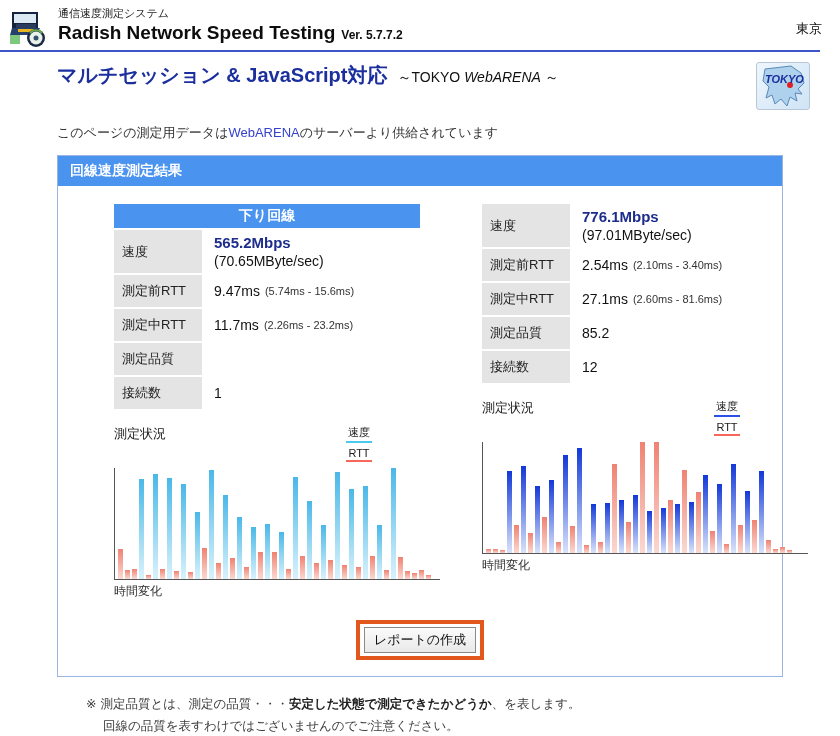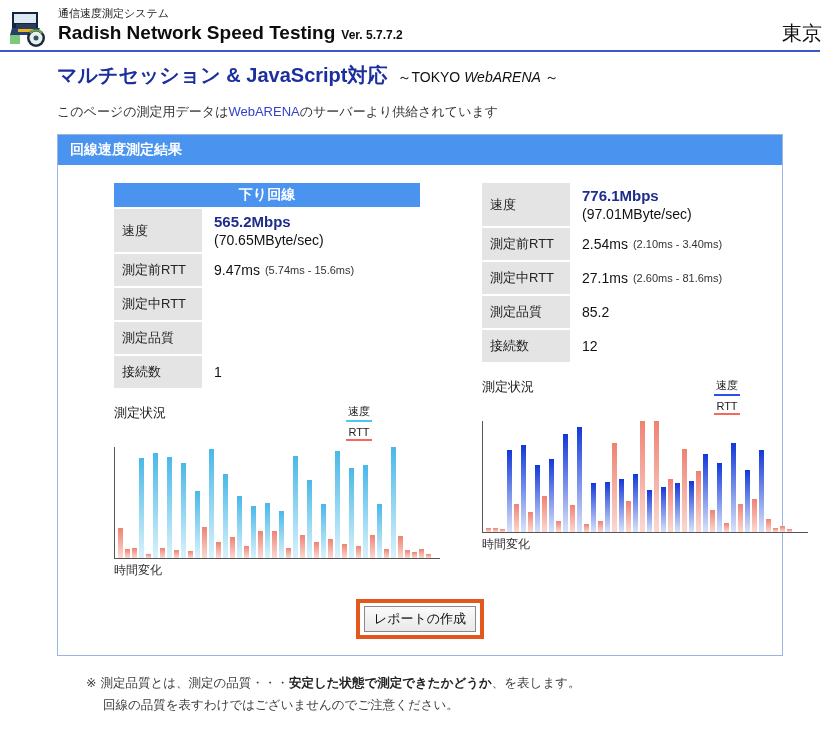--- a/index.html
+++ b/index.html
@@ -8,21 +8,21 @@
     font-family:"Liberation Sans","DejaVu Sans",sans-serif;
     color:#222; overflow:hidden;
   }
   
   .top-header { display:flex; align-items:flex-start; padding:6px 18px 0 10px; }
   .logo { width:42px; height:40px; flex:0 0 auto; margin-top:2px; }
   .title-block { margin-left:6px; flex:1; }
   .sys-label { font-size:11px; color:#1a1a1a; }
   .main-title { font-size:19px; font-weight:bold; color:#0d0d0d; margin-top:1px; }
   .main-title .ver { font-size:12px; margin-left:6px; }
-  .region { font-size:20px; color:#111; margin-top:14px; }
+  .region { font-size:13px; color:#111; margin-top:14px; }
   .header-rule { border-bottom:2px solid #3c55c8; margin:2px 20px 0 0; }
 
   
   .sub-header { display:flex; justify-content:space-between; align-items:flex-start;
                 margin:10px 30px 0 57px; }
   .page-heading { font-size:20px; font-weight:bold; color:#1b2f9e; }
   .heading-suffix { font-size:14px; font-weight:normal; color:#111; margin-left:10px; }
   .heading-suffix .it { font-style:italic; }
   .tokyo-badge { width:54px; height:48px; border:1px solid #b9c6d8; border-radius:3px;
                  background:linear-gradient(135deg,#eef6fd,#cfe4f5); position:relative; overflow:hidden; }
@@ -104,20 +104,27 @@
     </div>
   </div>
   <div class="region">東京</div>
 </div>
 <div class="header-rule"></div>
 
 <div class="sub-header">
   <div class="page-heading">
     <span>マルチセッション &amp; JavaScript対応</span><span class="heading-suffix"><span>～TOKYO </span><span class="it">WebARENA</span><span> ～</span></span>
   </div>
+  <div class="tokyo-badge">
+    <svg width="52" height="46" viewBox="0 0 52 46">
+      <polygon points="8,6 34,3 44,10 47,20 41,26 45,31 38,30 40,38 33,34 30,43 24,36 18,41 15,32 9,35 12,24 6,18" fill="#aed2ee" stroke="#5b88b5" stroke-width="1"></polygon>
+      <circle cx="33" cy="22" r="3" fill="#e02020"></circle>
+      <text x="8" y="20" font-size="11" font-style="italic" font-weight="bold" fill="#1b2f9e">TOKYO</text>
+    </svg>
+  </div>
 </div>
 
 <div class="intro">
   <span>このページの測定用データは</span><a href="#">WebARENA</a><span>のサーバーより供給されています</span>
 </div>
 
 <div class="panel">
   <div class="panel-header">回線速度測定結果</div>
   <div class="panel-body">
     <div class="columns">
@@ -136,20 +143,24 @@
           </div>
           <div class="rrow">
             <div class="rlabel">測定前RTT</div>
             <div class="rvalue">
                 <span>9.47ms</span>
                 <span class="range">(5.74ms - 15.6ms)</span>
               </div>
           </div>
           <div class="rrow">
             <div class="rlabel">測定中RTT</div>
+            <div class="rvalue">
+                <span>11.7ms</span>
+                <span class="range">(2.26ms - 23.2ms)</span>
+              </div>
           </div>
           <div class="rrow">
             <div class="rlabel">測定品質</div>
           </div>
           <div class="rrow">
             <div class="rlabel">接続数</div>
             <div class="rvalue">1</div>
           </div>
         </div>
         <div class="chart-head">

